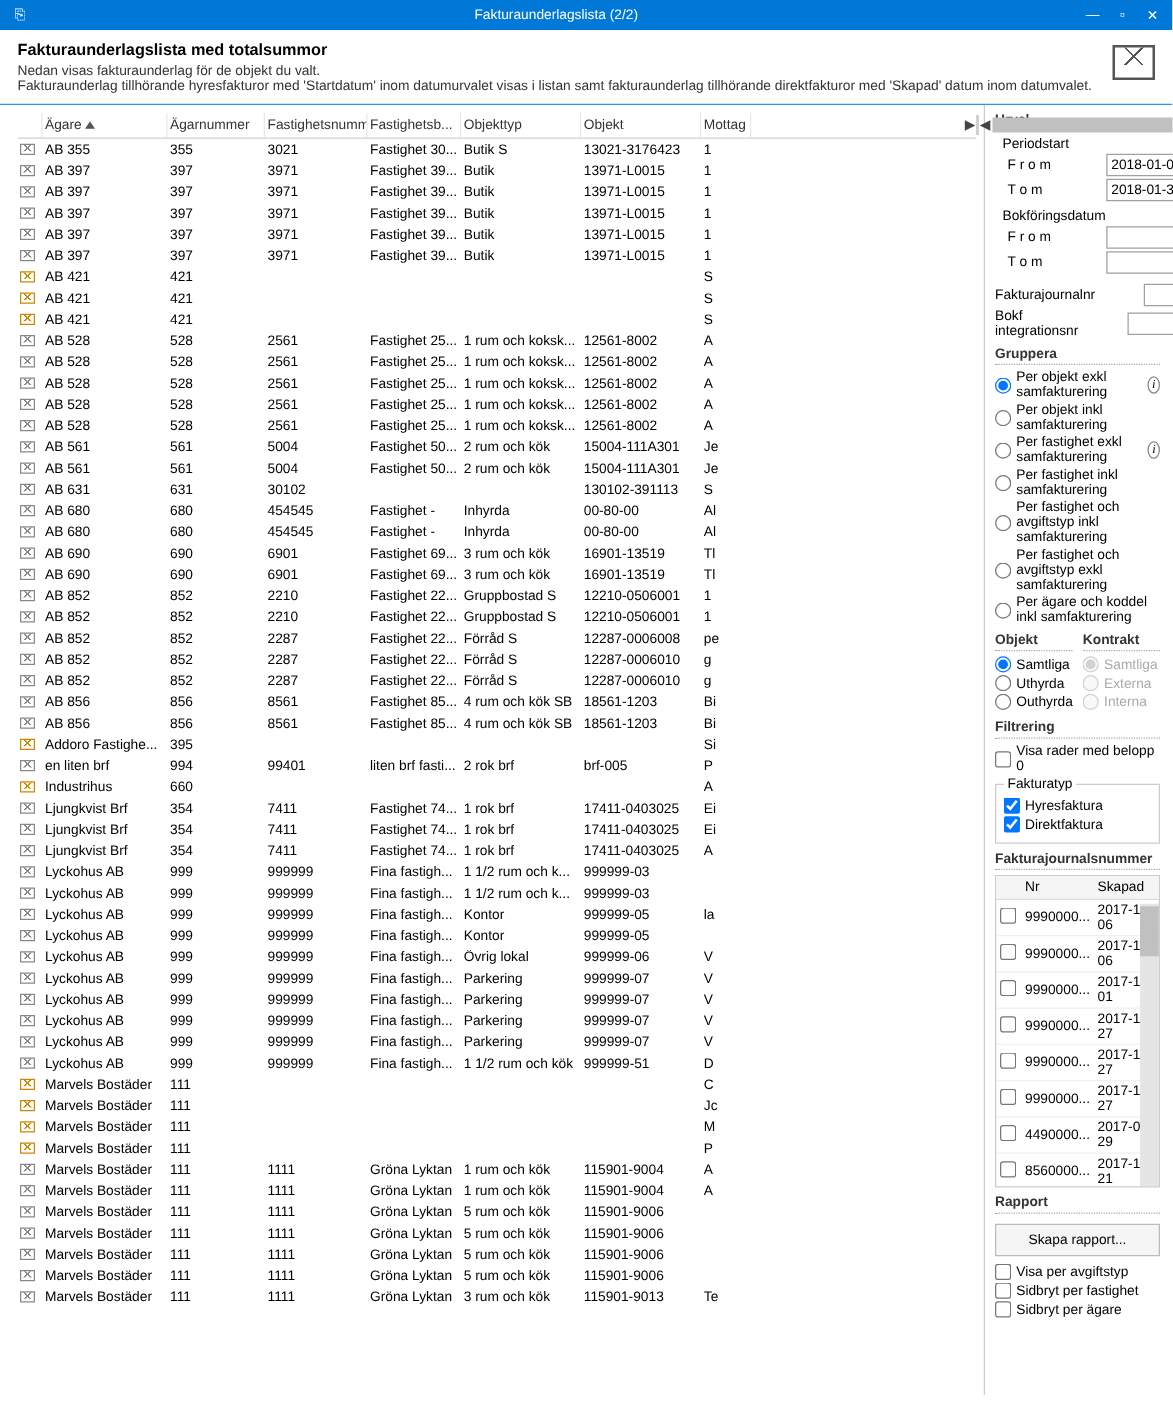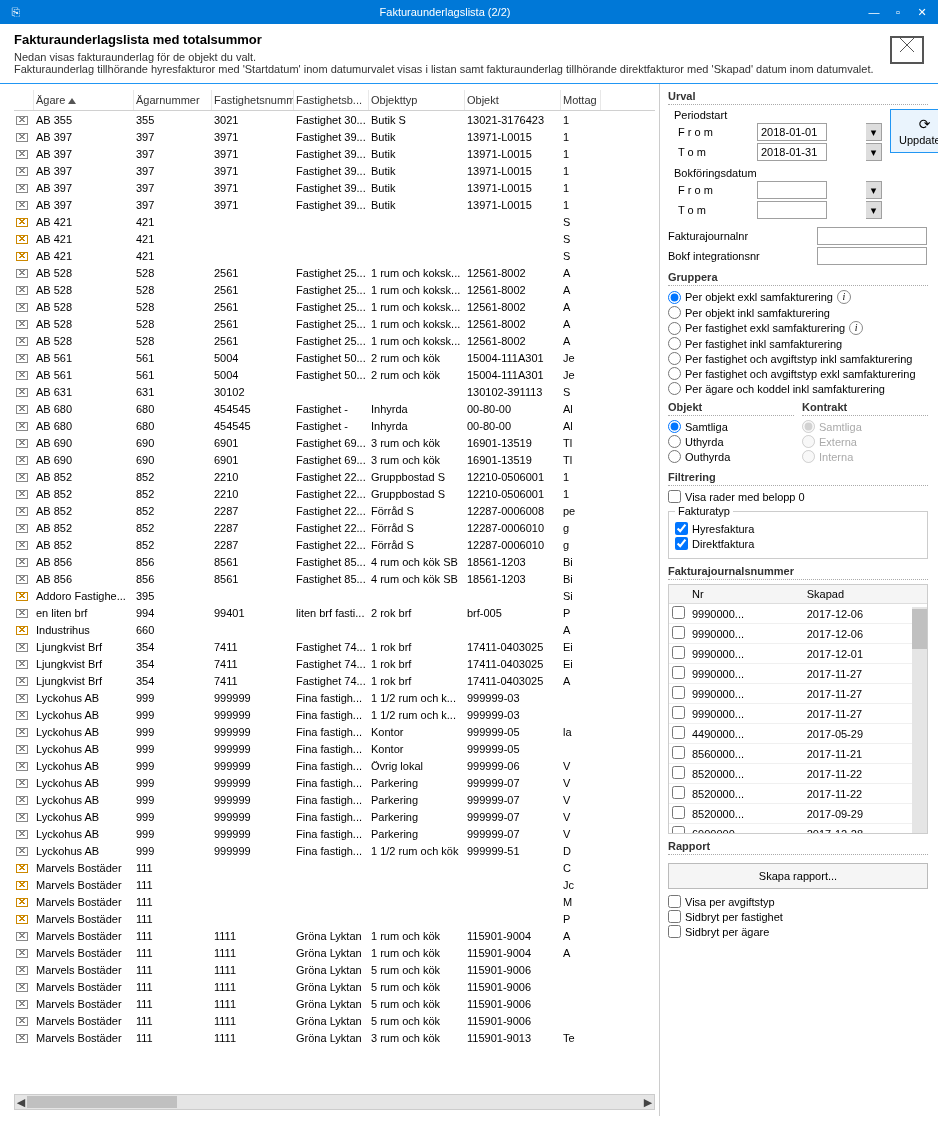--- a/index.html
+++ b/index.html
@@ -7,21 +7,21 @@
 .titlebar { background: #0078d7; color: #fff; height: 24px; display: flex; align-items: center; padding: 0 4px; }
 .titlebar .title { flex: 1; text-align: center; }
 .titlebar .btn { width: 24px; text-align: center; cursor:pointer;}
 .header { padding: 8px 14px; border-bottom: 1px solid #2196f3; display:flex; }
 .header .txt{flex:1;}
 .header h3 { font-size: 13px; font-weight: bold; margin-bottom:4px;}
 .header p { font-size: 11px; color:#333;}
 .envelope-big { width:34px;height:28px;border:2px solid #555;position:relative;margin-top:4px;}
 .envelope-big:before{content:"";position:absolute;top:0;left:0;right:0;height:14px;background:linear-gradient(135deg,transparent 48%,#555 48%,#555 52%,transparent 52%),linear-gradient(-135deg,transparent 48%,#555 48%,#555 52%,transparent 52%);}
 .main { display: flex; height: calc(100% - 24px - 70px); }
-.left { width: 660px; border-right:1px solid #ccc; padding:6px 4px 6px 14px; display:flex;flex-direction:column;justify-content:center;}
+.left { width: 788px; border-right:1px solid #ccc; padding:6px 4px 6px 14px; display:flex;flex-direction:row;justify-content:center;}
 .right { flex:1; padding:6px 10px 6px 8px; overflow:auto;}
 .grid { flex:1; overflow:auto; border:0; }
 .gridhead { display:flex; background:#fff; border-bottom:1px solid #d0d0d0; }
 .gridhead .col { padding:4px 2px; font-size:11px; color:#333; border-right:1px solid #e8e8e8; overflow:hidden;white-space:nowrap;}
 .row { display:flex; height:17px; align-items:center;}
 .row .cell{ padding:0 2px; overflow:hidden;white-space:nowrap;font-size:11px; }
 .row-icon{width:18px;display:inline-block;}
 .env{display:inline-block;width:12px;height:9px;border:1px solid #888;position:relative;top:1px;}
 .env:before{content:"";position:absolute;top:0;left:0;right:0;height:5px;background:linear-gradient(135deg,transparent 45%,#888 45%,#888 55%,transparent 55%),linear-gradient(-135deg,transparent 45%,#888 45%,#888 55%,transparent 55%);}
 .env.o{border-color:#c80;}

